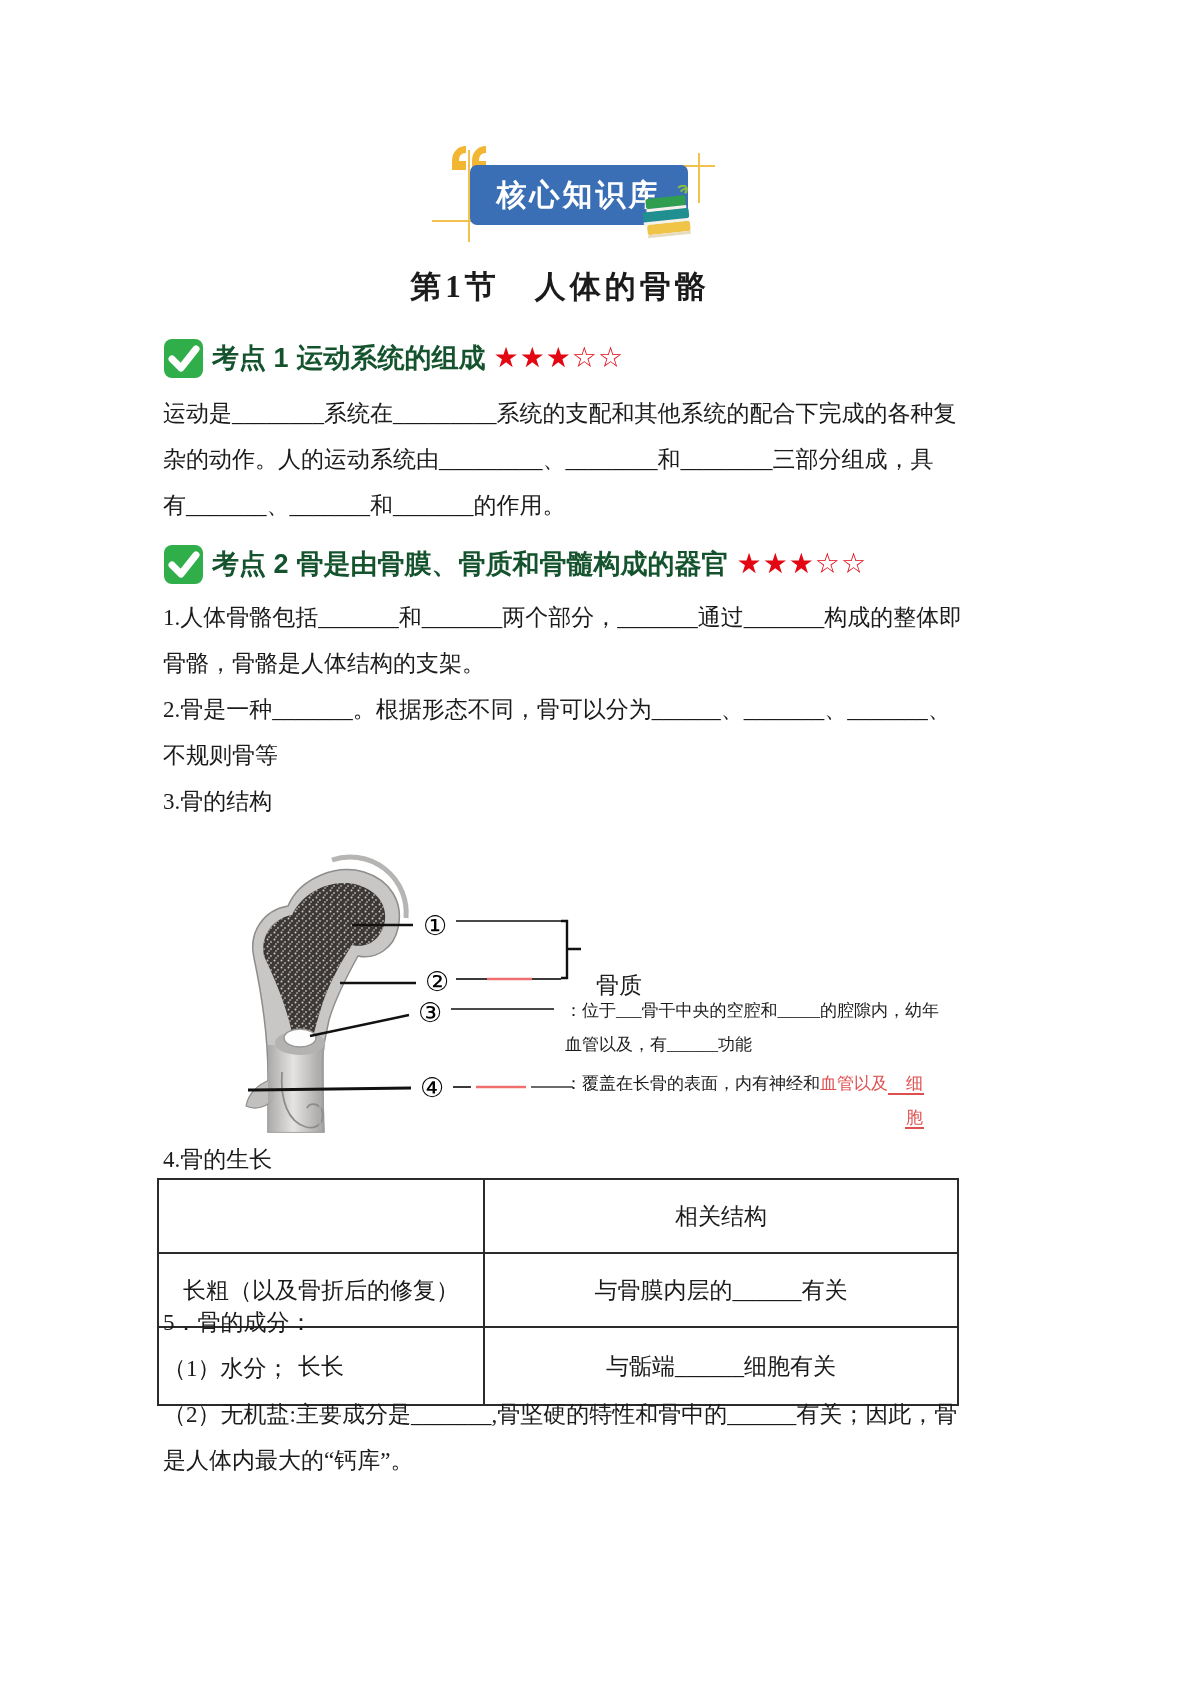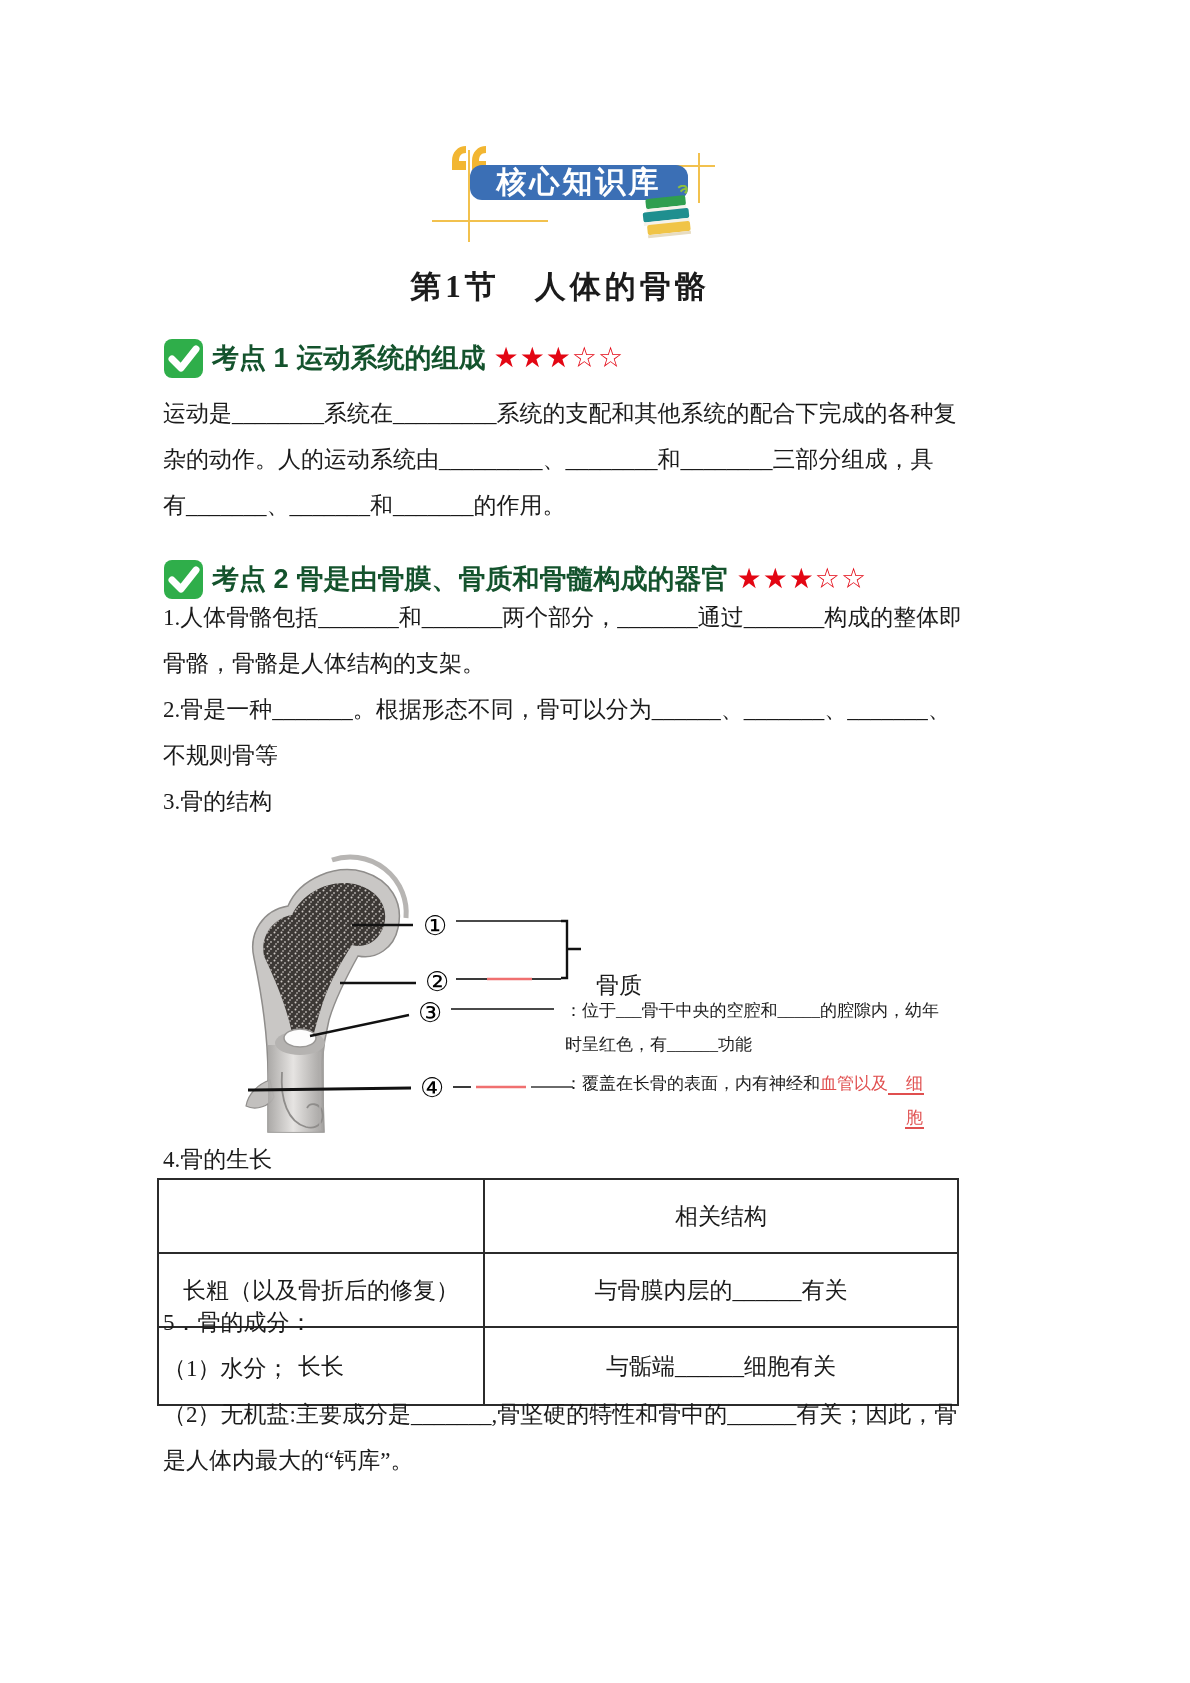--- a/index.html
+++ b/index.html
@@ -3,22 +3,22 @@
 <meta charset="utf-8">
 <style>
   html,body{margin:0;padding:0;background:#ffffff;}
   .page{position:relative;width:1190px;height:1683px;background:#fff;overflow:hidden;
         font-family:"Liberation Serif",serif;color:#1b1b1b;}
   .abs{position:absolute;}
 
   
   .badge-group{left:425px;top:143px;width:300px;height:105px;}
   .xline{position:absolute;background:#f2c14e;}
-  .badge-rect{position:absolute;left:45px;top:22px;width:218px;height:35px;background:#3b6fb5;
-              border-radius:12px;display:flex;align-items:center;justify-content:center;}
+  .badge-rect{position:absolute;left:45px;top:22px;width:218px;height:60px;background:#3b6fb5;
+              border-radius:7px;display:flex;align-items:center;justify-content:center;}
   .badge-rect span{color:#fff;font-family:"Liberation Sans",sans-serif;font-weight:bold;
                    font-size:30px;letter-spacing:3px;}
   
   .page-title{top:266px;left:0;width:1120px;text-align:center;font-size:31px;font-weight:bold;
               letter-spacing:4px;}
   
   .kd{left:163px;display:flex;align-items:center;gap:8px;height:44px;white-space:nowrap;}
   .kd .txt{font-family:"Liberation Sans",sans-serif;font-weight:bold;font-size:27px;color:#14532d;}
   .stars{font-family:"DejaVu Sans",sans-serif;font-size:28px;color:#e30613;letter-spacing:1px;line-height:1;}
   
@@ -82,21 +82,21 @@
     <span class="txt">运动系统的组成</span>
     <span class="stars">★★★☆☆</span>
   </div>
 
   <div class="abs blk" style="left:163px;top:391px;">
     <div>运动是________系统在_________系统的支配和其他系统的配合下完成的各种复</div>
     <div>杂的动作。人的运动系统由_________、________和________三部分组成，具</div>
     <div>有_______、_______和_______的作用。</div>
   </div>
 
-  <div class="abs kd" style="top:557px;">
+  <div class="abs kd" style="top:542px;">
     <svg width="41" height="41" viewBox="0 0 41 41">
       <rect x="1" y="1" width="39" height="39" rx="8" fill="#2fae4a"></rect>
       <polyline points="9,21 18,30 33,11" fill="none" stroke="#fff" stroke-width="7" stroke-linecap="round" stroke-linejoin="round"></polyline>
     </svg>
     <span class="txt">考点 2</span>
     <span class="txt">骨是由骨膜、骨质和骨髓构成的器官</span>
     <span class="stars">★★★☆☆</span>
   </div>
 
   <div class="abs blk" style="left:163px;top:595px;">
@@ -152,21 +152,21 @@
 
     <span class="marker" style="left:275px;top:105px;">①</span>
     <span class="marker" style="left:277px;top:161px;">②</span>
     <span class="marker" style="left:270px;top:192px;">③</span>
     <span class="marker" style="left:272px;top:267px;">④</span>
 
     <div class="gz" style="left:436px;top:114px;">骨质</div>
 
     <div class="dside" style="left:405px;top:174px;">
       <div>：位于___骨干中央的空腔和_____的腔隙内，幼年</div>
-      <div>时呈红色，有______功能</div>
+      <div>血管以及，有______功能</div>
     </div>
 
     <div class="dside" style="left:405px;top:247px;text-align:right;">
       <div><span>：覆盖在长骨的表面，内有神经和</span><span class="red">血管以及</span><span class="red u">　细</span></div>
       <div><span class="red u">胞</span></div>
     </div>
   </div>
 
   <div class="abs caption">4.骨的生长</div>
   <table class="abs gtable">

